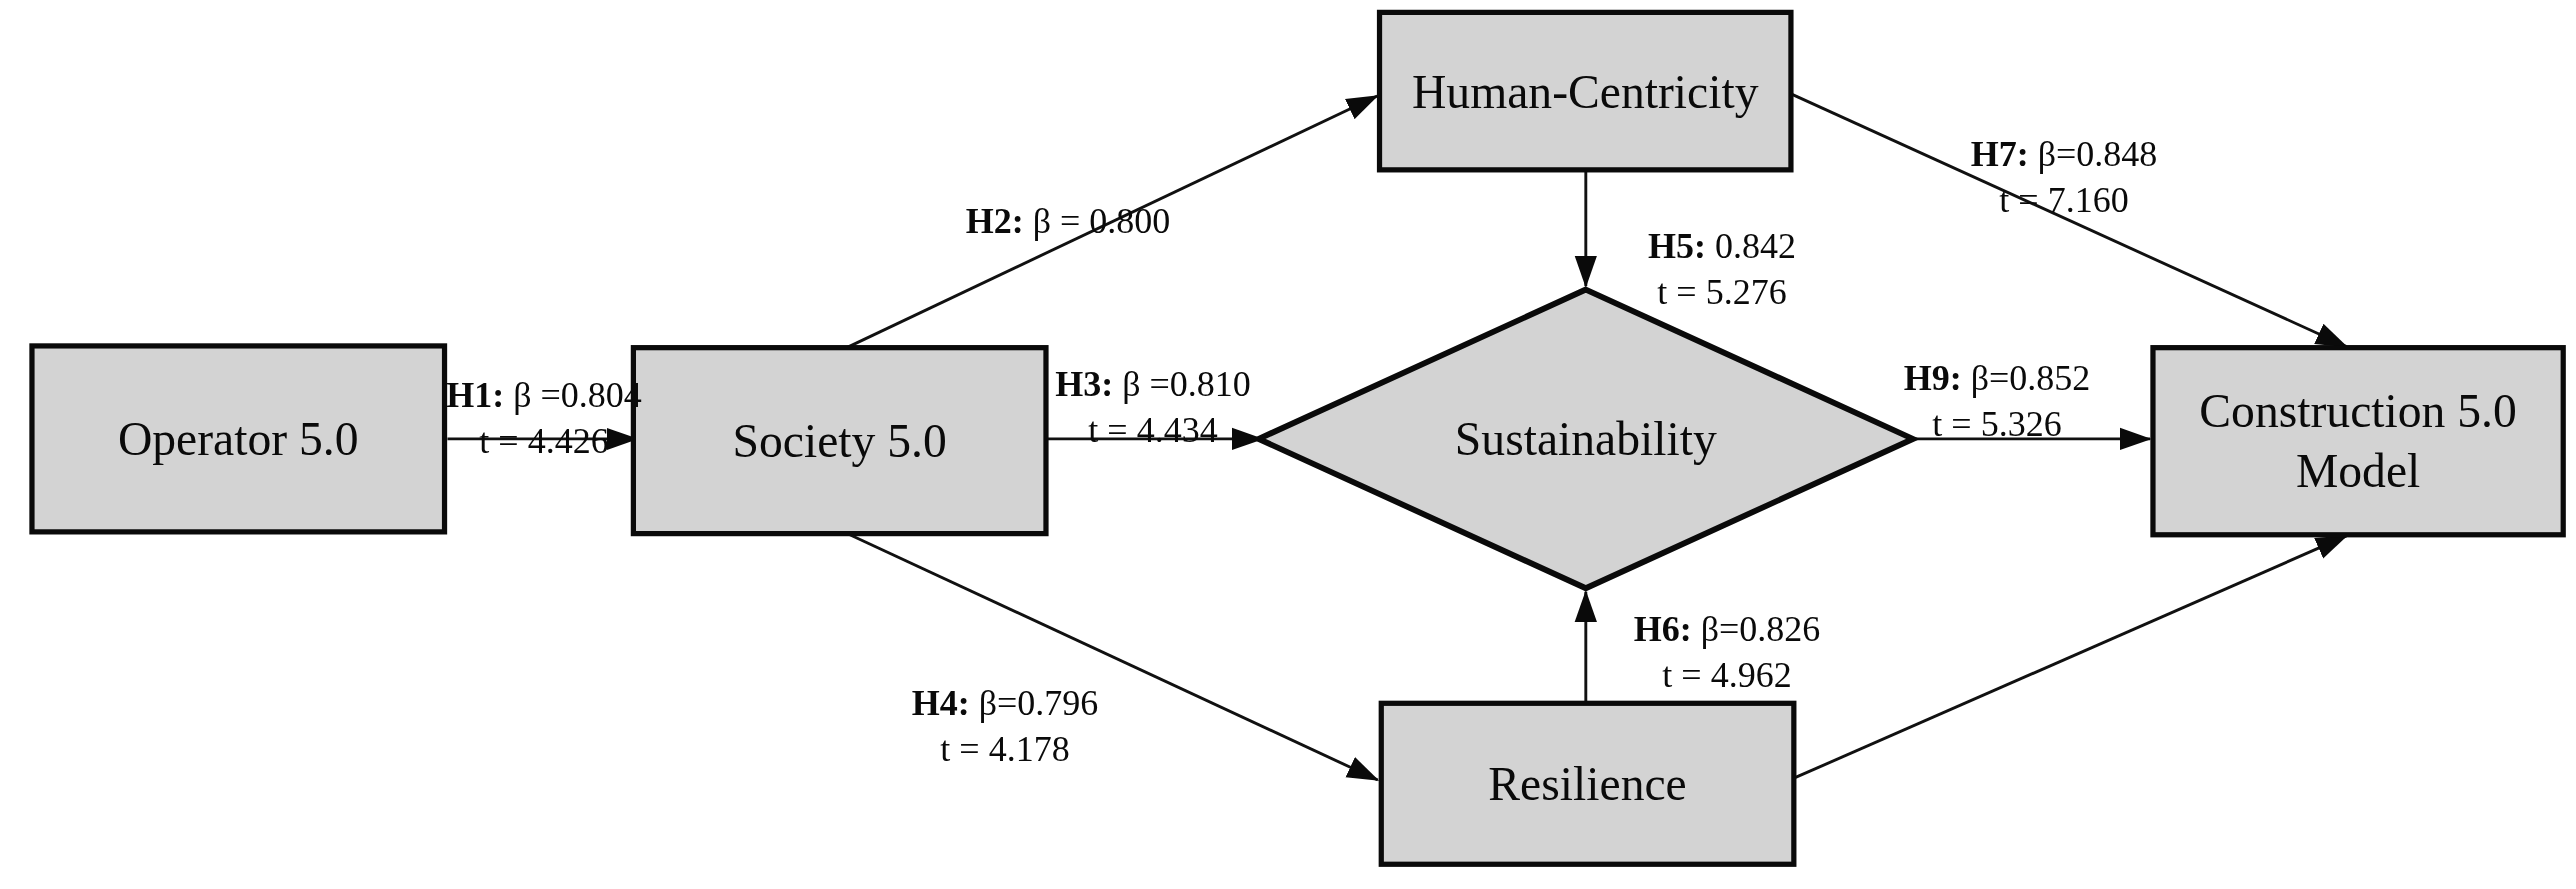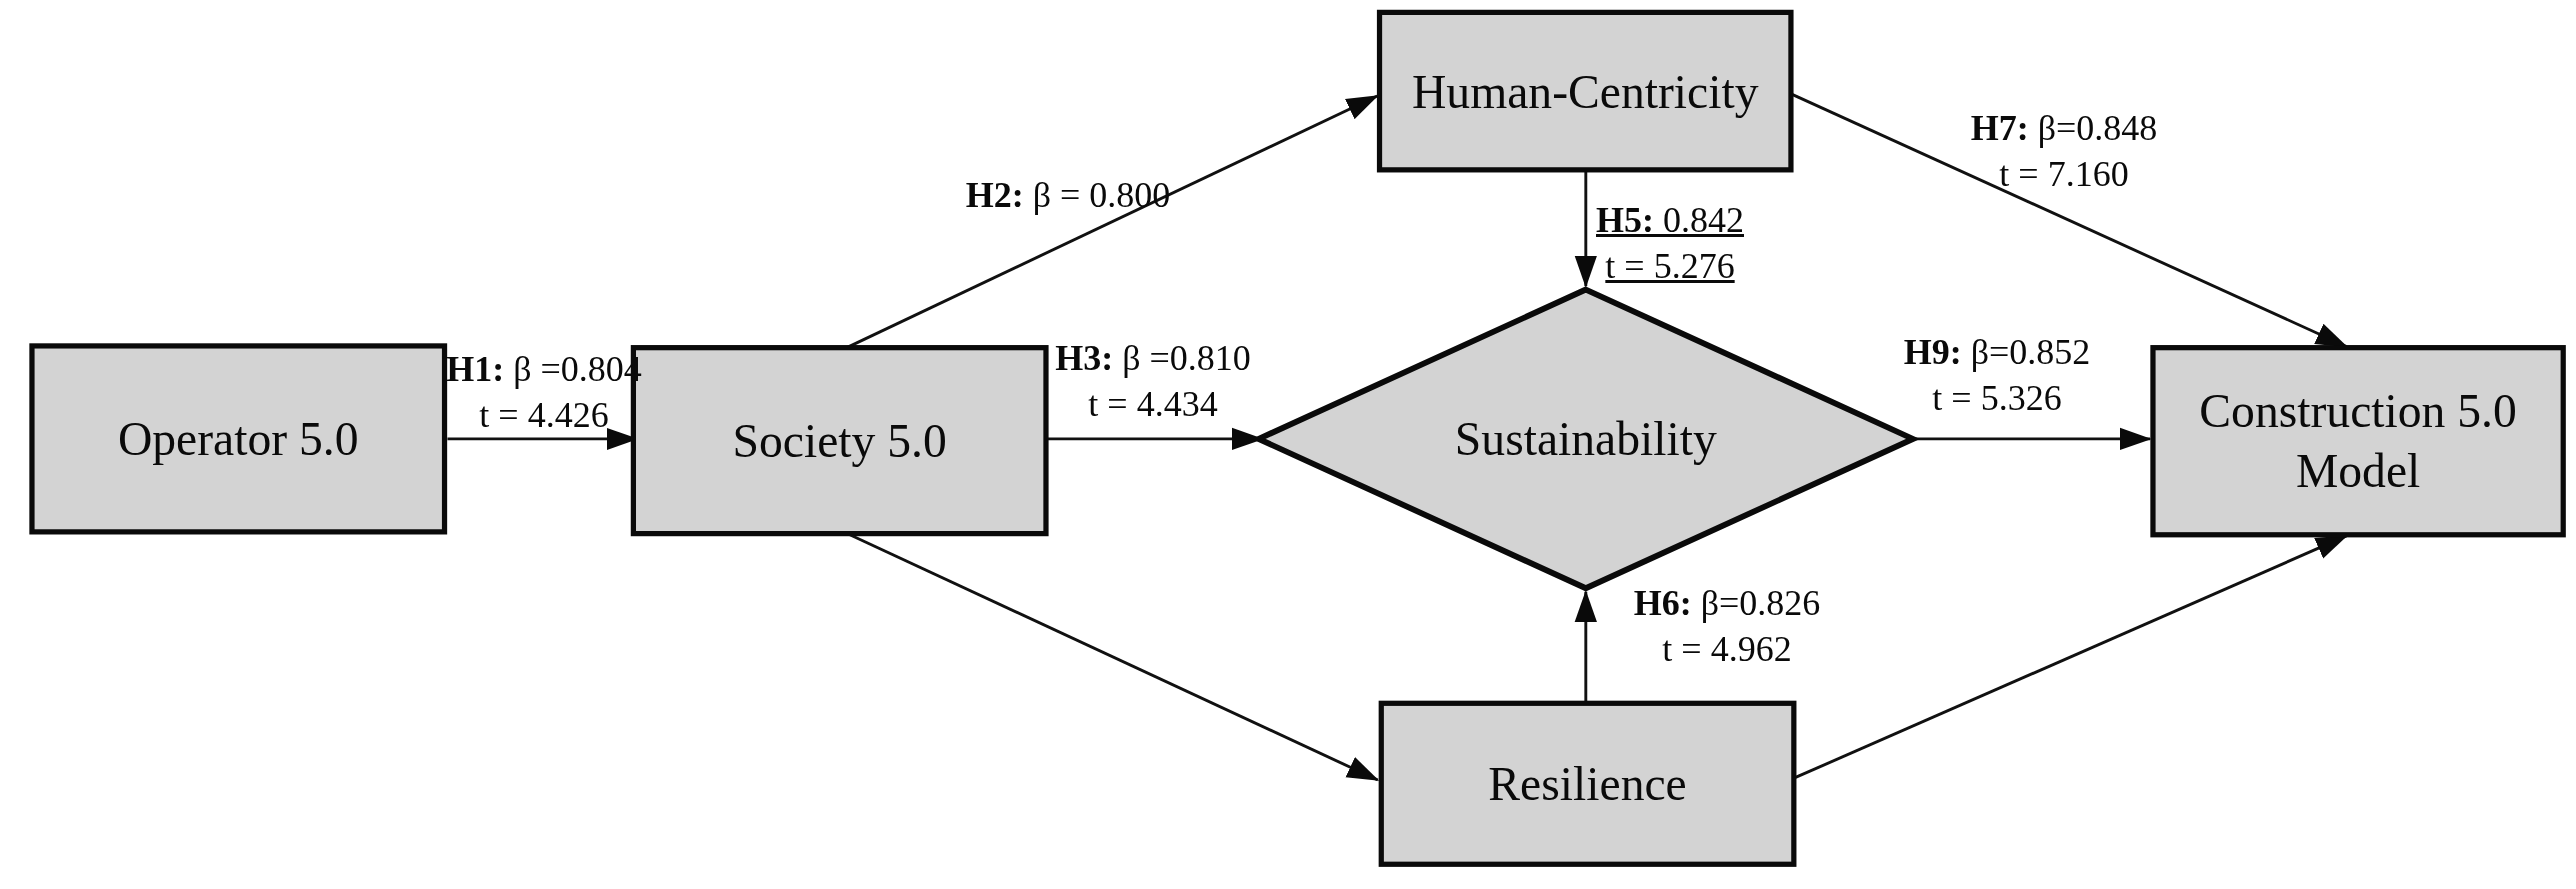--- a/index.html
+++ b/index.html
@@ -43,20 +43,21 @@
     text-anchor: middle;
   }
   .edge-label {
     position: absolute;
     transform: translate(-50%, -50%);
     text-align: center;
     font-size: 36px;
     line-height: 46px;
     white-space: nowrap;
     color: #0a0a0a;
+    margin-top: 26px;
   }
   .edge-label .b {
     font-weight: bold;
   }
 </style>
 </head>
 <body>
 
 <div class="diagram">
 
@@ -97,21 +98,25 @@
     <div><span class="b">H1:</span><span> β =0.804</span></div>
     <div>t = 4.426</div>
   </div>
   <div class="edge-label" style="left:1068px; top:195px;">
     <div><span class="b">H2:</span><span> β = 0.800</span></div>
   </div>
   <div class="edge-label" style="left:1153px; top:381px;">
     <div><span class="b">H3:</span><span> β =0.810</span></div>
     <div>t = 4.434</div>
   </div>
-  <div class="edge-label" style="left:1670px; top:243px;text-decoration:underline;">
+  <div class="edge-label" style="left:1005px; top:700px;">
+    <div><span class="b">H4:</span><span> β=0.796</span></div>
+    <div>t = 4.178</div>
+  </div>
+  <div class="edge-label" style="left:1722px; top:243px;">
     <div><span class="b">H5:</span><span> 0.842</span></div>
     <div>t = 5.276</div>
   </div>
   <div class="edge-label" style="left:1727px; top:626px;text-align:center;">
     <div><span class="b">H6:</span><span> β=0.826</span></div>
     <div>t = 4.962</div>
   </div>
   <div class="edge-label" style="left:2064px; top:151px;">
     <div><span class="b">H7:</span><span> β=0.848</span></div>
     <div>t = 7.160</div>

